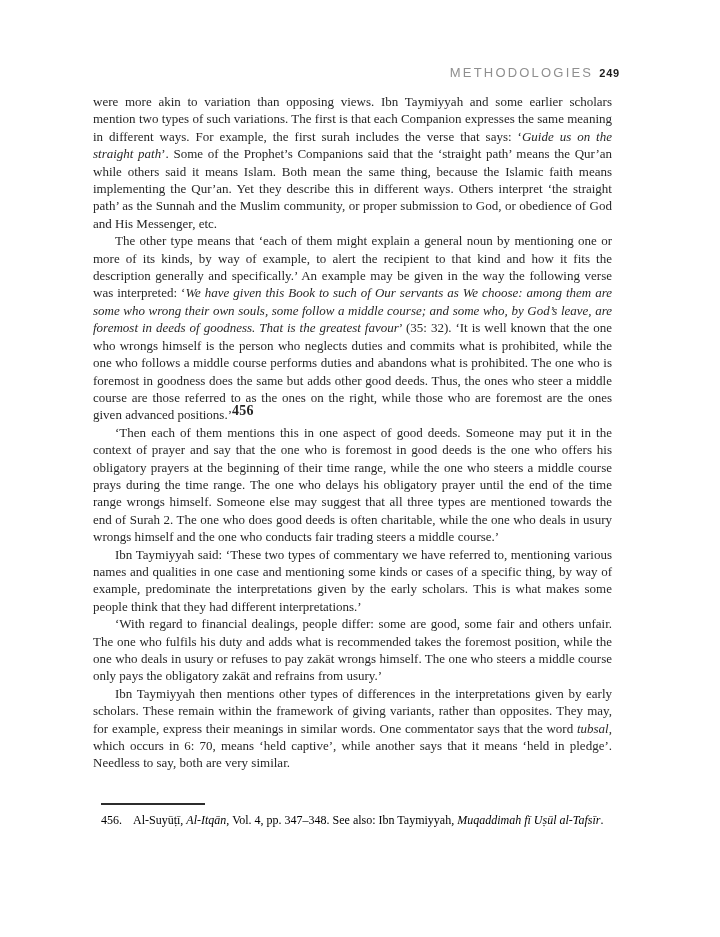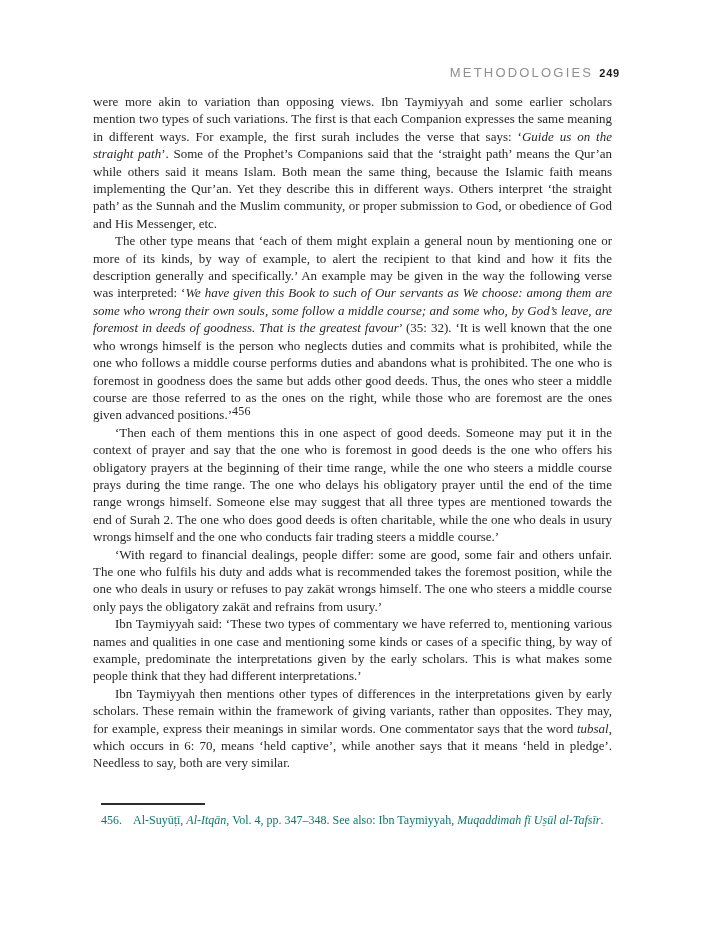--- a/index.html
+++ b/index.html
@@ -43,60 +43,61 @@
   }
   .body-text p {
     font-size: 13px;
     line-height: 17.4px;
     text-align: justify;
     color: #272727;
   }
   .body-text p.indent { text-indent: 22px; }
   .body-text em, .footnote em { font-style: italic; }
   .body-text sup {
-    font-size: 12px;
+    font-size: 14px;
     line-height: 0;
     vertical-align: 4px;
     letter-spacing: 0.3px;
+    font-weight: bold;
   }
   .footnote-separator {
     position: absolute;
     left: 101px;
     top: 803px;
     width: 104px;
     height: 2.4px;
     background: #2c2c2c;
   }
   .footnote {
     position: absolute;
     left: 101px;
     top: 812px;
     width: 519px;
     font-size: 12px;
     line-height: 16px;
-    color: #0f766e;
+    color: #000000;
     text-align: justify;
   }
   .footnote-number { margin-right: 11px; }
 </style>
 </head>
 <body>
 
 <div class="page">
 
   <div class="running-header">
     <span class="section-title">METHODOLOGIES</span><span class="page-number">249</span>
   </div>
 
   <div class="body-text" id="bodyText">
       <p><span>were more akin to variation than opposing views. Ibn Taymiyyah and some earlier scholars mention two types of such variations. The first is that each Companion expresses the same meaning in different ways. For example, the first surah includes the verse that says: ‘</span><em>Guide us on the straight path</em><span>’. Some of the Prophet’s Companions said that the ‘straight path’ means the Qur’an while others said it means Islam. Both mean the same thing, because the Islamic faith means implementing the Qur’an. Yet they describe this in different ways. Others interpret ‘the straight path’ as the Sunnah and the Muslim community, or proper submission to God, or obedience of God and His Messenger, etc.</span></p>
       <p class="indent"><span>The other type means that ‘each of them might explain a general noun by mentioning one or more of its kinds, by way of example, to alert the recipient to that kind and how it fits the description generally and specifically.’ An example may be given in the way the following verse was interpreted: ‘</span><em>We have given this Book to such of Our servants as We choose: among them are some who wrong their own souls, some follow a middle course; and some who, by God’s leave, are foremost in deeds of goodness. That is the greatest favour</em><span>’ (35: 32). ‘It is well known that the one who wrongs himself is the person who neglects duties and commits what is prohibited, while the one who follows a middle course performs duties and abandons what is prohibited. The one who is foremost in goodness does the same but adds other good deeds. Thus, the ones who steer a middle course are those referred to as the ones on the right, while those who are foremost are the ones given advanced positions.’</span><sup>456</sup></p>
       <p class="indent"><span>‘Then each of them mentions this in one aspect of good deeds. Someone may put it in the context of prayer and say that the one who is foremost in good deeds is the one who offers his obligatory prayers at the beginning of their time range, while the one who steers a middle course prays during the time range. The one who delays his obligatory prayer until the end of the time range wrongs himself. Someone else may suggest that all three types are mentioned towards the end of Surah 2. The one who does good deeds is often charitable, while the one who deals in usury wrongs himself and the one who conducts fair trading steers a middle course.’</span></p>
+      <p class="indent"><span>Ibn Taymiyyah said: ‘These two types of commentary we have referred to, mentioning various names and qualities in one case and mentioning some kinds or cases of a specific thing, by way of example, predominate the interpretations given by the early scholars. This is what makes some people think that they had different interpretations.’</span></p>
       <p class="indent"><span>‘With regard to financial dealings, people differ: some are good, some fair and others unfair. The one who fulfils his duty and adds what is recommended takes the foremost position, while the one who deals in usury or refuses to pay zakāt wrongs himself. The one who steers a middle course only pays the obligatory zakāt and refrains from usury.’</span></p>
-      <p class="indent"><span>Ibn Taymiyyah said: ‘These two types of commentary we have referred to, mentioning various names and qualities in one case and mentioning some kinds or cases of a specific thing, by way of example, predominate the interpretations given by the early scholars. This is what makes some people think that they had different interpretations.’</span></p>
       <p class="indent"><span>Ibn Taymiyyah then mentions other types of differences in the interpretations given by early scholars. These remain within the framework of giving variants, rather than opposites. They may, for example, express their meanings in similar words. One commentator says that the word </span><em>tubsal</em><span>, which occurs in 6: 70, means ‘held captive’, while another says that it means ‘held in pledge’. Needless to say, both are very similar.</span></p>
     </div>
 
   <div class="footnote-separator"></div>
 
   <div class="footnote">
     <span class="footnote-number">456.</span><span id="footnoteText"><span>Al-Suyūṭī, </span><em>Al-Itqān</em><span>, Vol. 4, pp. 347–348. See also: Ibn Taymiyyah, </span><em>Muqaddimah fī Uṣūl al-Tafsīr</em><span>.</span></span>
   </div>
 
 </div>

